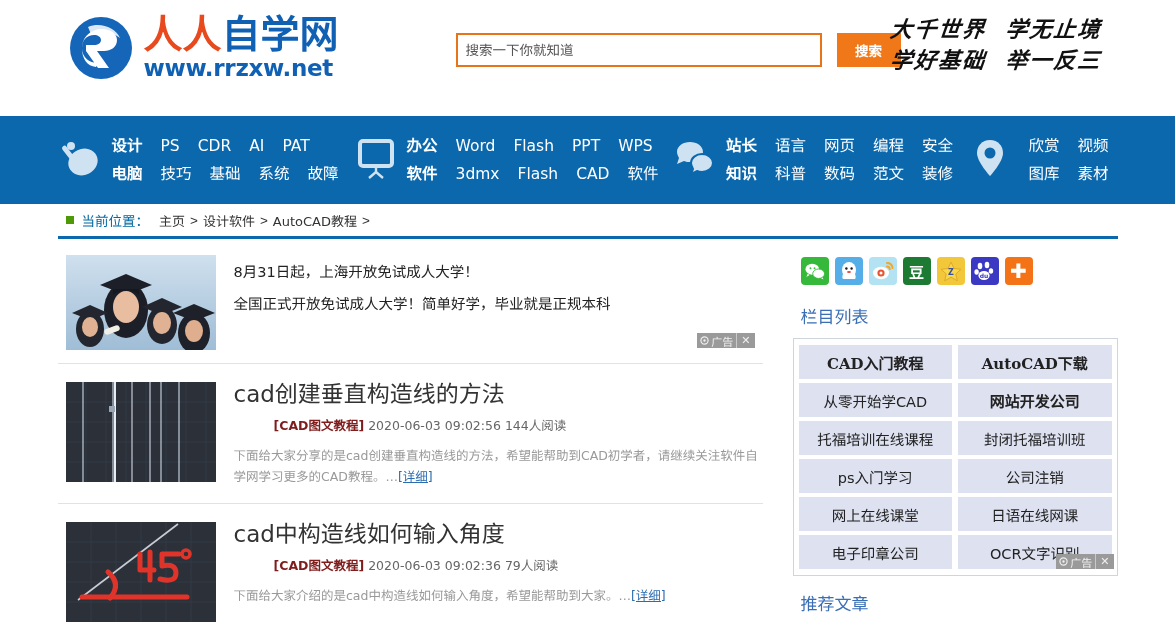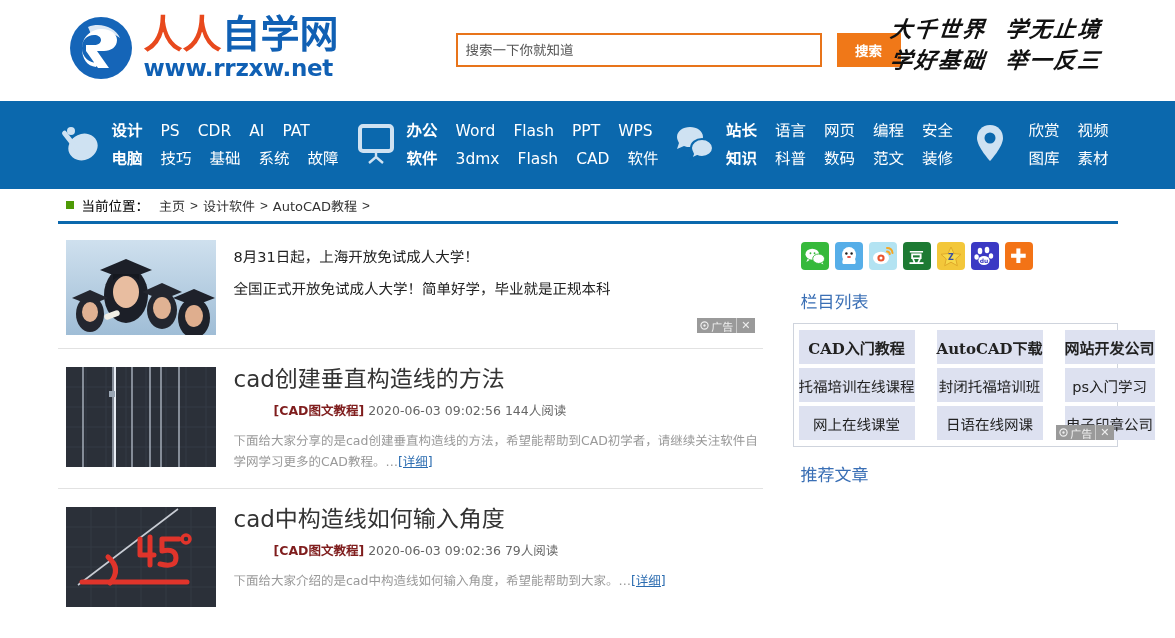--- a/index.html
+++ b/index.html
@@ -8,21 +8,21 @@
     margin: 0; padding: 0;
     width: 1175px; height: 638px;
     overflow: hidden;
     background: #ffffff;
     font-family: "Liberation Sans", "DejaVu Sans", sans-serif;
   }
 
   
   .header {
     position: relative;
-    height: 101px;
+    height: 116px;
     background: #ffffff;
   }
   .header-inner {
     width: 1060px;
     margin: 0 auto;
     height: 95px;
     position: relative;
   }
 
   
@@ -146,21 +146,21 @@
     display: flex; align-items: center;
     border-bottom: 3px solid #0b68ad;
     padding-left: 8px;
   }
   .crumb-sq {
     width: 8px; height: 8px;
     background: #4e9a06;
     margin-right: 8px;
   }
   .crumb-label {
-    font-size: 13.5px; color: #000000;
+    font-size: 13.5px; color: #0369a1;
     margin-right: 10px;
     font-family: "DejaVu Sans", "Liberation Sans", sans-serif;
   }
   .crumb a {
     font-size: 13px; color: #333; text-decoration: none;
     font-family: "DejaVu Sans", "Liberation Sans", sans-serif;
   }
   .crumb .sep { font-size: 13.5px; color: #333; padding: 0 5px; }
 
   
@@ -264,22 +264,22 @@
     padding: 6px 0 10px 8px;
     font-family: "DejaVu Sans", "Liberation Sans", sans-serif;
   }
   .cat-box {
     border: 1px solid #cfd4dd;
     padding: 6px 5px;
     position: relative;
   }
   .cat-grid {
     display: grid;
-    grid-template-columns: 1fr 1fr 1fr 1fr;
-    gap: 4px 22px;
+    grid-template-columns: 1fr 1fr;
+    gap: 4px 6px;
   }
   .cat-cell {
     background: #dde1f0;
     height: 34px;
     display: flex; align-items: center; justify-content: center;
     font-size: 14.5px;
     color: #222;
     text-decoration: none;
     white-space: nowrap;
     font-family: "DejaVu Sans", "Liberation Sans", sans-serif;
@@ -625,22 +625,22 @@
           <span style="color:#fff;font-size:20px;line-height:1;font-family:'DejaVu Sans',sans-serif;">✚</span>
         </div>
       </div>
 
       <div class="side-head">栏目列表</div>
 
       <div class="cat-box">
         <div class="cat-grid">
           <a class="cat-cell serif" href="#">CAD入门教程</a>
           <a class="cat-cell serif" href="#">AutoCAD下载</a>
+          <a class="cat-cell" href="#">从零开始学CAD</a>
           <a class="cat-cell serif" href="#">网站开发公司</a>
-          <a class="cat-cell" href="#">从零开始学CAD</a>
           <a class="cat-cell" href="#">托福培训在线课程</a>
           <a class="cat-cell" href="#">封闭托福培训班</a>
           <a class="cat-cell" href="#">ps入门学习</a>
           <a class="cat-cell" href="#">公司注销</a>
           <a class="cat-cell" href="#">网上在线课堂</a>
           <a class="cat-cell" href="#">日语在线网课</a>
           <a class="cat-cell" href="#">电子印章公司</a>
           <a class="cat-cell" href="#">OCR文字识别</a>
         </div>
         <div class="ad-badge ad-badge-2">

